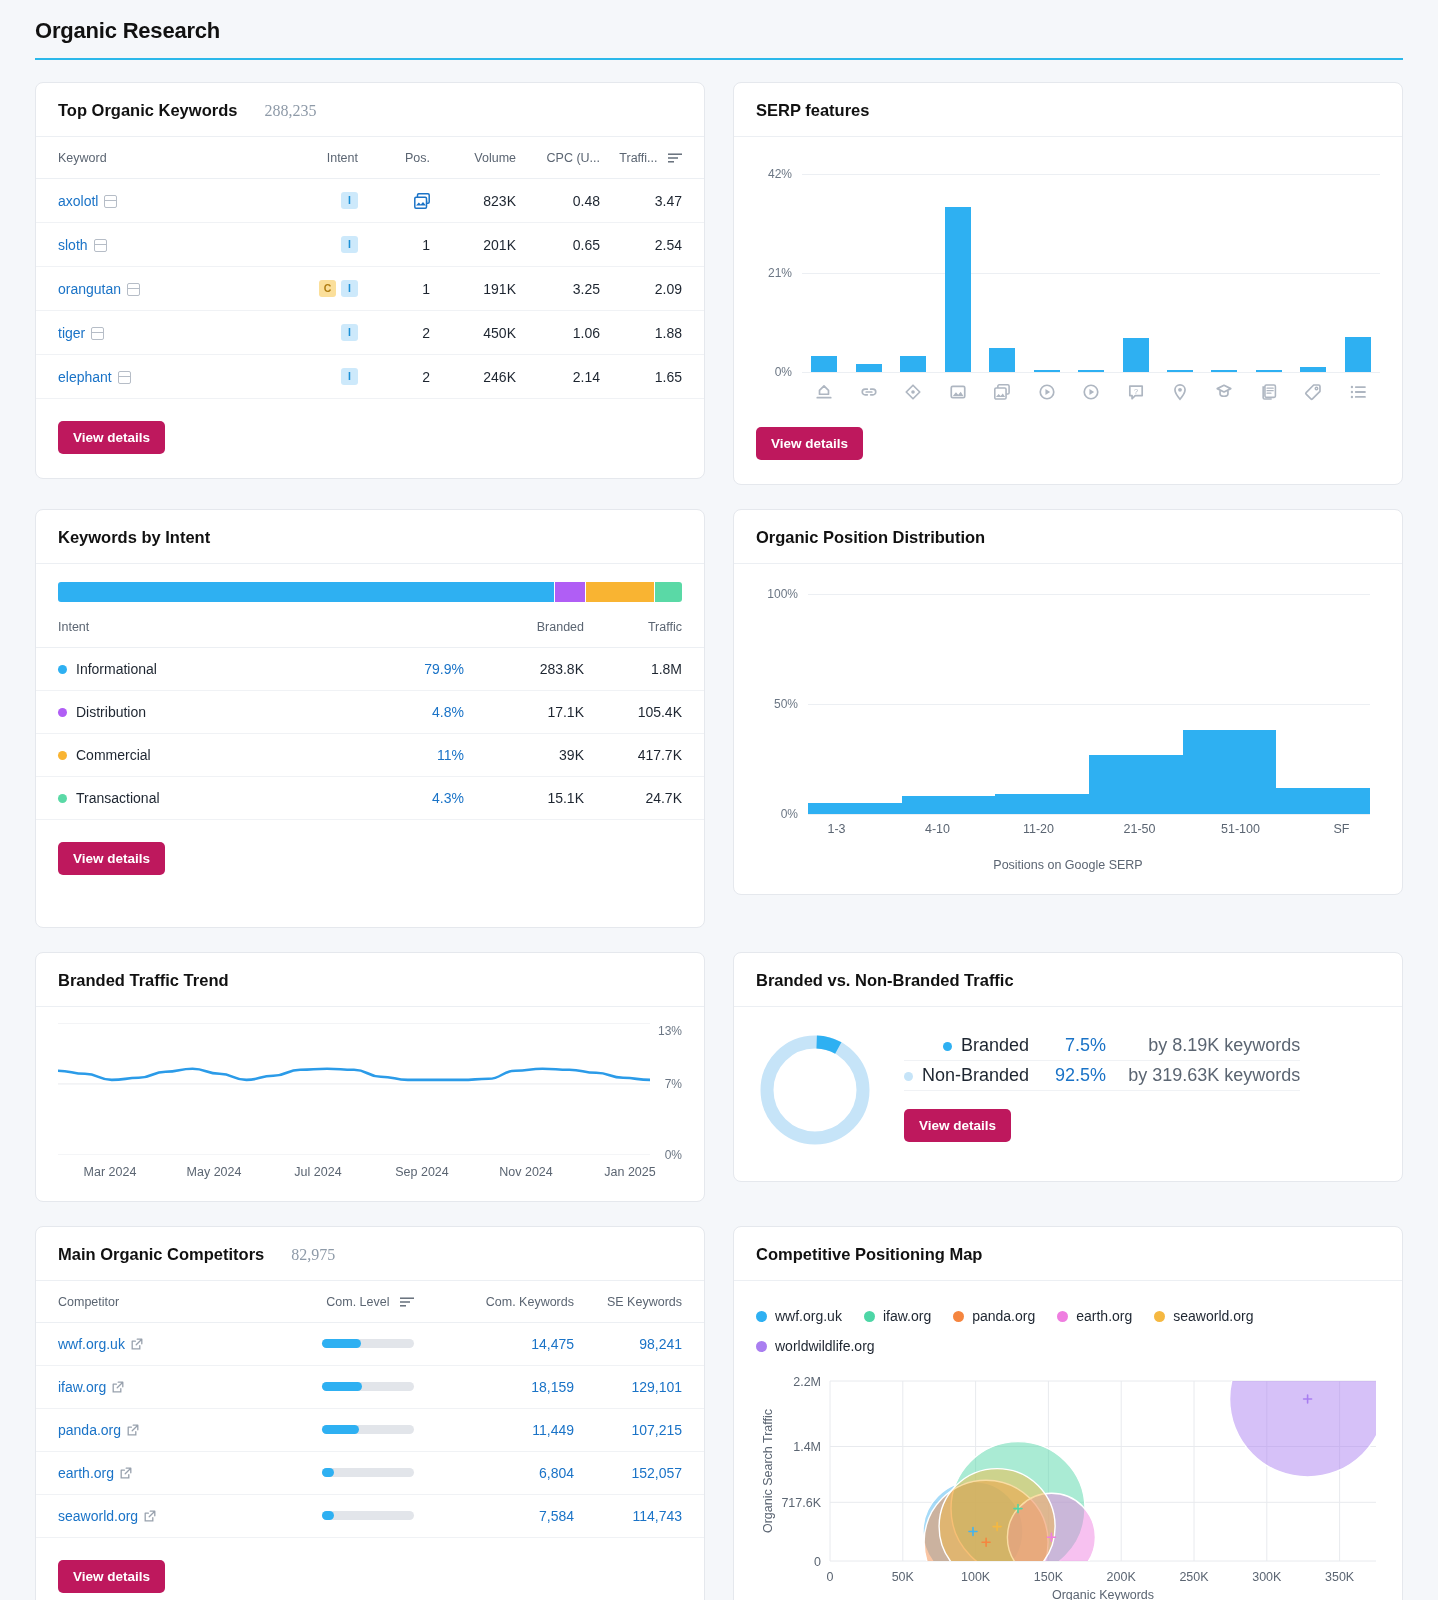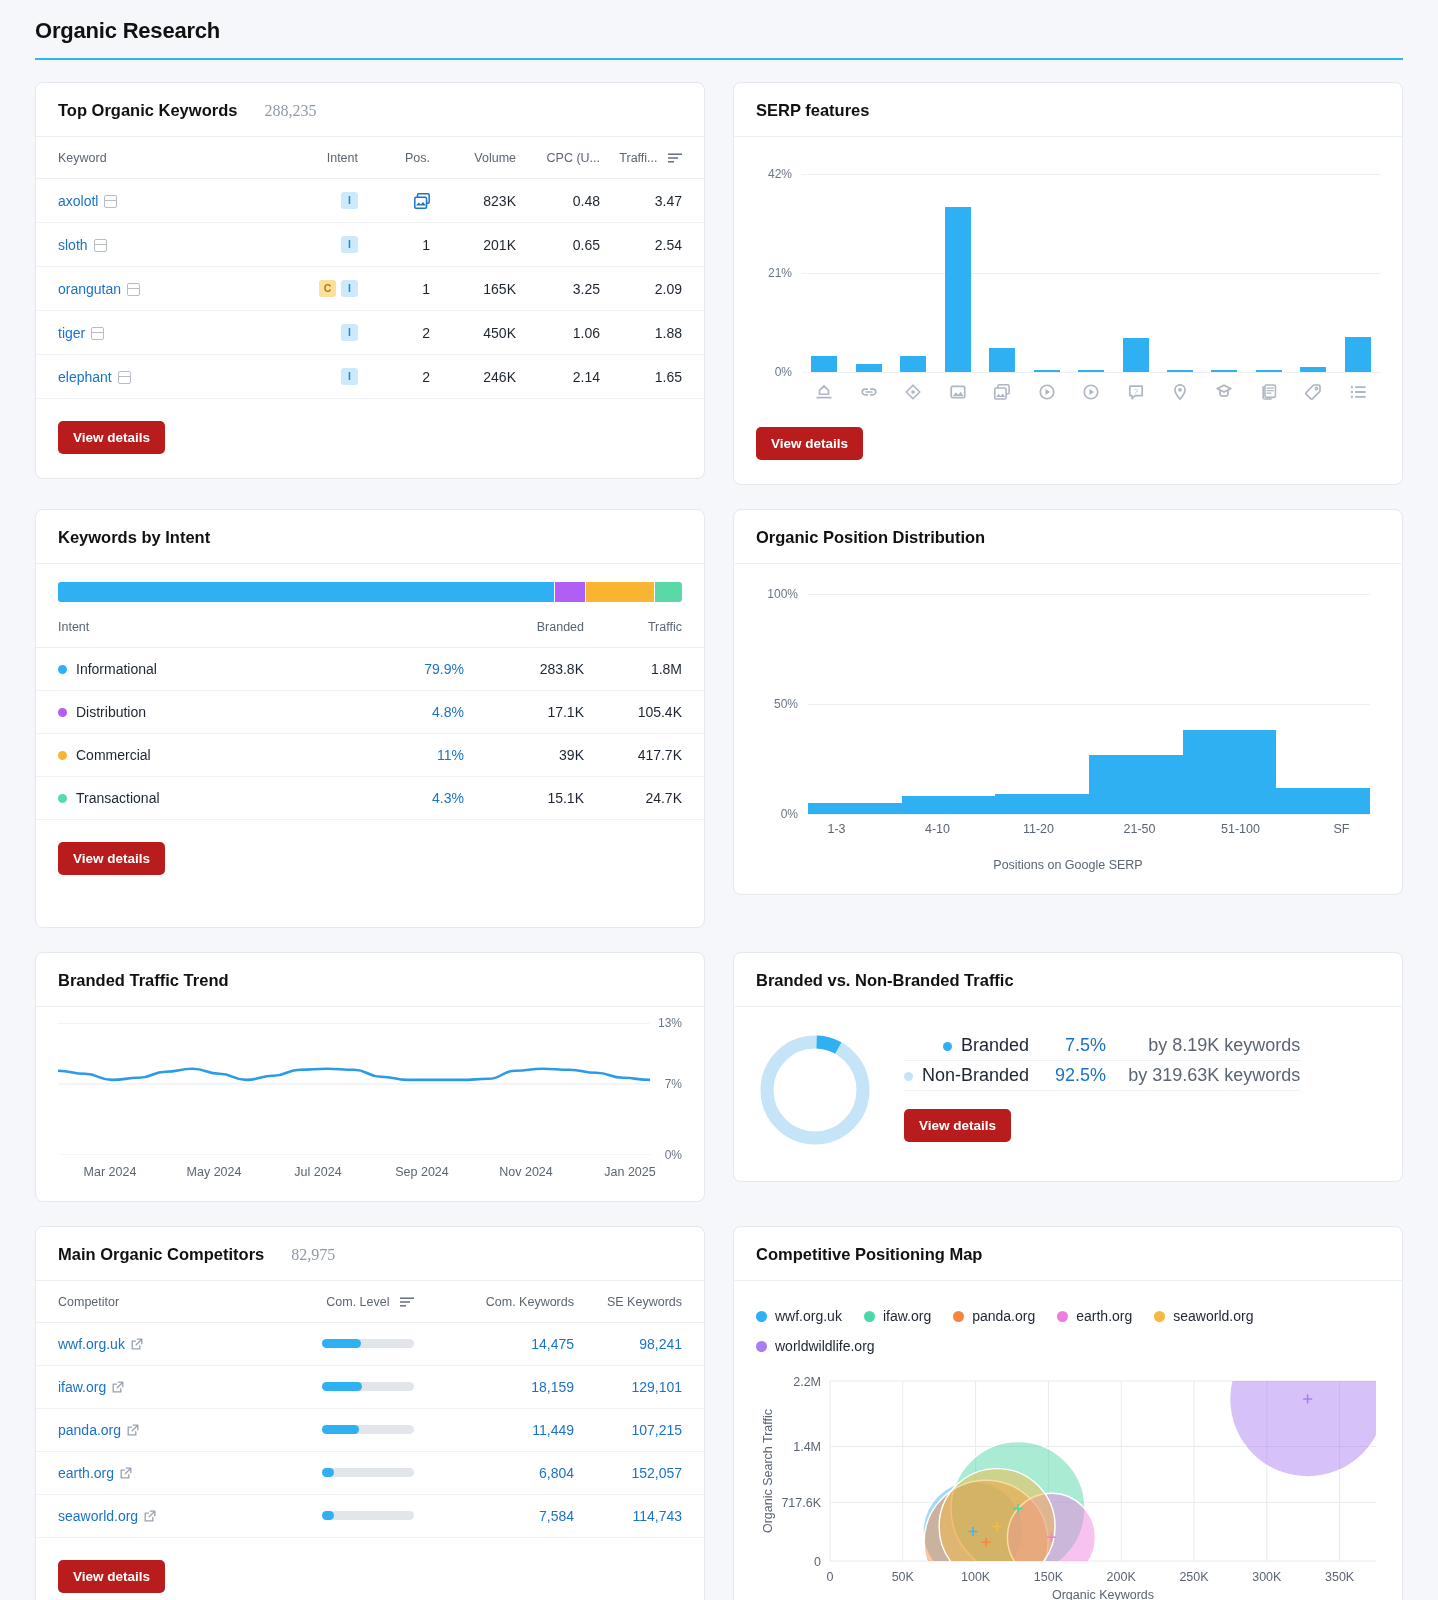--- a/index.html
+++ b/index.html
@@ -104,21 +104,21 @@
   .badge-c { background: #fbdf9a; color: #b07d12; margin-right: 5px; }
 
   .sort-icon { display:inline-block; width:14px; height:10px; margin-left:7px; vertical-align:-1px; }
 
   .serp-pos-icon {
     display:inline-block; width:16px; height:16px; vertical-align:-3px;
   }
 
   .btn {
     display: inline-block;
-    background: #b91c1c;
+    background: #be185d;
     color: #fff;
     font-size: 13.5px;
     font-weight: bold;
     border: none;
     border-radius: 5px;
     padding: 9px 15px;
     cursor: pointer;
     font-family: inherit;
   }
   .btn-wrap { padding: 22px 22px 24px 22px; }
@@ -256,21 +256,21 @@
             <td>201K</td>
             <td>0.65</td>
             <td class="cell-pad-r">2.54</td>
           </tr>
           <tr>
             <td class="left">
               <a class="kw-link" href="#">orangutan</a><span class="icon-sq"></span>
             </td>
             <td><span class="badge badge-c">C</span><span class="badge badge-i">I</span></td>
             <td>1</td>
-            <td>165K</td>
+            <td>191K</td>
             <td>3.25</td>
             <td class="cell-pad-r">2.09</td>
           </tr>
           <tr>
             <td class="left">
               <a class="kw-link" href="#">tiger</a><span class="icon-sq"></span>
             </td>
             <td><span class="badge badge-i">I</span></td>
             <td>2</td>
             <td>450K</td>
@@ -538,21 +538,21 @@
         <span class="card-title">Branded Traffic Trend</span>
       </div>
       <div class="btt" id="btt-chart"><svg width="592" height="132">
             <line x1="0" y1="132" x2="592" y2="132" stroke="#e8eaee" stroke-width="1"></line>
             <line x1="0" y1="60.92307692307692" x2="592" y2="60.92307692307692" stroke="#e8eaee" stroke-width="1"></line>
             <line x1="0" y1="0" x2="592" y2="0" stroke="#e8eaee" stroke-width="1"></line>
             <path d="M0.0,47.7 C13.5,47.7 13.5,50.8 26.9,50.8 C40.4,50.8 40.4,56.9 53.8,56.9 C67.3,56.9 67.3,54.8 80.7,54.8 C94.2,54.8 94.2,48.7 107.6,48.7 C121.1,48.7 121.1,45.7 134.5,45.7 C148.0,45.7 148.0,50.8 161.5,50.8 C174.9,50.8 174.9,56.9 188.4,56.9 C201.8,56.9 201.8,52.8 215.3,52.8 C228.7,52.8 228.7,46.7 242.2,46.7 C255.6,46.7 255.6,45.7 269.1,45.7 C282.5,45.7 282.5,46.7 296.0,46.7 C309.5,46.7 309.5,53.8 322.9,53.8 C336.4,53.8 336.4,56.9 349.8,56.9 C363.3,56.9 363.3,56.9 376.7,56.9 C390.2,56.9 390.2,56.9 403.6,56.9 C417.1,56.9 417.1,55.8 430.5,55.8 C444.0,55.8 444.0,47.7 457.5,47.7 C470.9,47.7 470.9,45.7 484.4,45.7 C497.8,45.7 497.8,46.7 511.3,46.7 C524.7,46.7 524.7,49.8 538.2,49.8 C551.6,49.8 551.6,54.8 565.1,54.8 C578.5,54.8 578.5,56.9 592.0,56.9" fill="none" stroke="#2b9be8" stroke-width="2.6" stroke-linecap="round"></path>
           </svg><div class="btt-ylabels">
             <span style="top: 132px;">0%</span>
             <span style="top: 60.9231px;">7%</span>
-            <span style="top: 0px;">13%</span>
+            <span style="top: 8px;">13%</span>
           </div></div>
       <div class="btt-xlabels" id="btt-xlabels">
           <div>Mar 2024</div>
           <div>May 2024</div>
           <div>Jul 2024</div>
           <div>Sep 2024</div>
           <div>Nov 2024</div>
           <div>Jan 2025</div>
         </div>
     </div>

